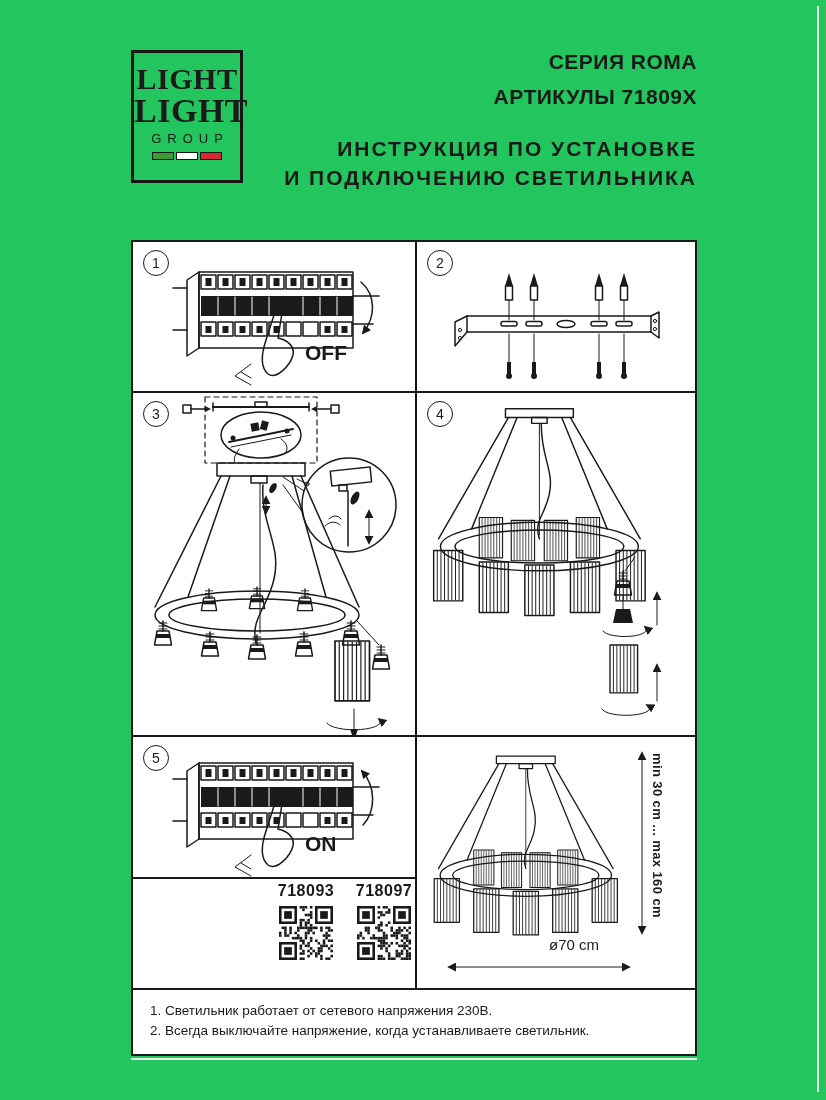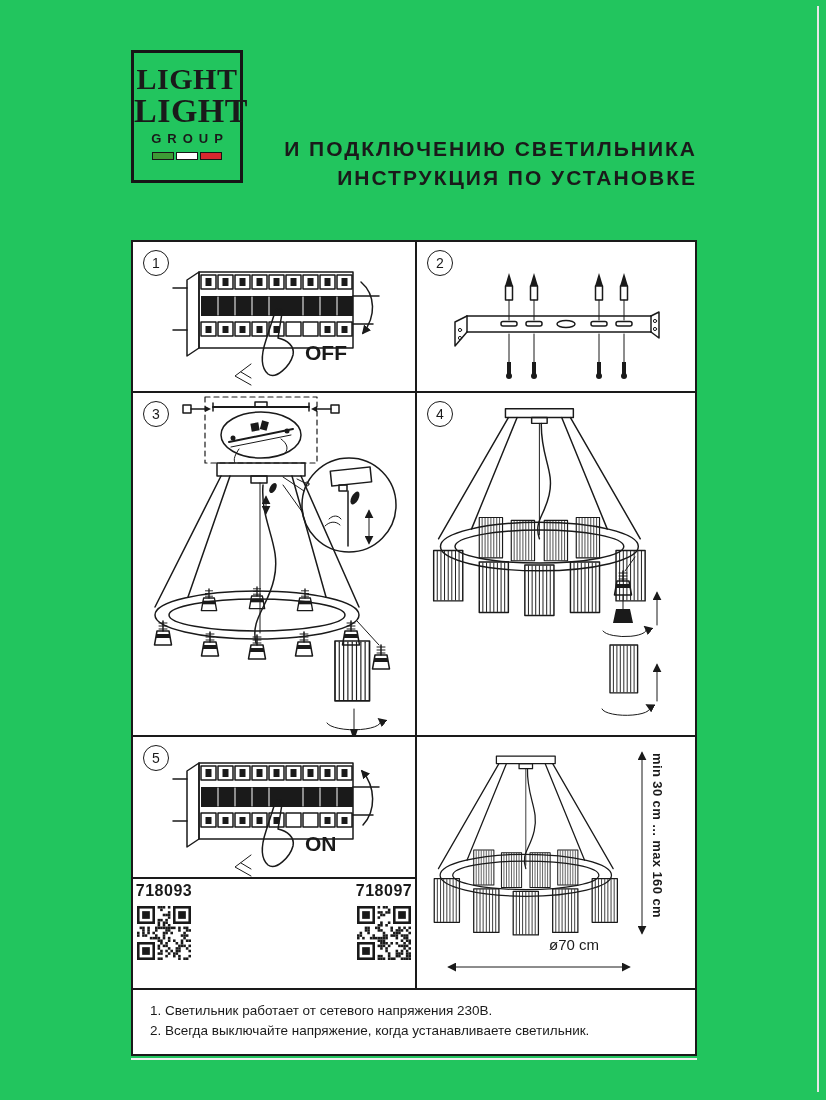--- a/index.html
+++ b/index.html
@@ -4,39 +4,39 @@
 <style>
   html,body{margin:0;padding:0;background:#fff}
   .page{position:relative;width:826px;height:1100px;background:#22c55e;overflow:hidden;
         font-family:"Liberation Sans",sans-serif;color:#1a1a1a}
 
   
   .logo-box{position:absolute;left:131px;top:50px;width:112px;height:133px;
             border:3px solid #161616;box-sizing:border-box;text-align:center}
   .logo-light{font-family:"Liberation Serif",serif;font-weight:700;font-size:30px;line-height:30px;margin-top:11px;letter-spacing:.5px}
   .logo-star{font-family:"Liberation Serif",serif;font-weight:700;font-size:34px;line-height:33px;letter-spacing:.5px}
-  .logo-group{font-size:13px;letter-spacing:6px;margin-top:4px;text-indent:6px;font-weight:700}
+  .logo-group{font-size:13px;letter-spacing:6px;margin-top:4px;text-indent:6px;font-weight:400}
   .flag{display:flex;justify-content:center;gap:2px;margin-top:6px}
   .flag span{width:22px;height:8px;border:1px solid #161616;box-sizing:border-box;display:block}
   .hdr-series{position:absolute;right:129px;top:44px;text-align:right;font-weight:700;font-size:21px;line-height:35px;letter-spacing:.5px}
   .hdr-title{position:absolute;right:129px;top:134px;text-align:right;font-weight:700;font-size:21px;line-height:29px;letter-spacing:2px}
 
   
   .grid{position:absolute;left:131px;top:240px;width:566px;height:816px;
         border:2px solid #1a1a1a;box-sizing:border-box;background:#fff}
   .cell{position:absolute;box-sizing:border-box;background:#fff}
   .br{border-right:2px solid #1a1a1a}
   .bb{border-bottom:2px solid #1a1a1a}
   .stepnum{position:absolute;left:10px;top:8px;width:24px;height:24px;border:1.5px solid #1a1a1a;
            border-radius:50%;display:flex;align-items:center;justify-content:center;font-size:14px;z-index:2;background:#fff}
   .swlabel{position:absolute;font-weight:700;font-size:21px;z-index:2}
   .fig{position:absolute;left:0;top:0;width:100%;height:100%}
 
   
-  .qr-row{display:flex;justify-content:space-between;gap:16px;padding-top:3px}
+  .qr-row{display:flex;justify-content:flex-end;gap:16px;padding-top:3px}
   .qr-col{text-align:center;width:62px}
   .qr-label{font-weight:700;font-size:16px;letter-spacing:.5px}
   svg.qr{width:54px;height:54px;margin-top:6px}
 
   
   .dim-v-label{position:absolute;left:233px;top:16px;height:180px;writing-mode:vertical-rl;
                font-weight:700;font-size:13px;letter-spacing:.4px;display:flex;align-items:center}
   .dim-d-label{position:absolute;left:62px;top:199px;width:120px;text-align:right;font-weight:400;font-size:15px}
 
   
@@ -166,23 +166,27 @@
   <div class="logo-box">
     <div class="logo-light">LIGHT</div>
     <div class="logo-star">LIGHT</div>
     <div class="logo-group">GROUP</div>
     <div class="flag">
       <span style="background:#3d9b35"></span>
       <span style="background:#ffffff"></span>
       <span style="background:#d7282f"></span>
     </div>
   </div>
+  <div class="hdr-series">
+    <div>СЕРИЯ ROMA</div>
+    <div>АРТИКУЛЫ 71809X</div>
+  </div>
   <div class="hdr-title">
+    <div>ИНСТРУКЦИЯ ПО УСТАНОВКЕ</div>
     <div>И ПОДКЛЮЧЕНИЮ СВЕТИЛЬНИКА</div>
-    <div>ИНСТРУКЦИЯ ПО УСТАНОВКЕ</div>
   </div>
 
   <div class="grid">
 
     <div class="cell br bb" style="left:0;top:0;width:284px;height:151px">
       <div class="stepnum">1</div>
       <svg class="fig" viewBox="0 0 282 149">
         <use href="#breaker" transform="translate(38,10)"></use>
         <path d="M228,40 C243,53 243,75 230,91" marker-end="url(#ah)"></path>
       </svg>

